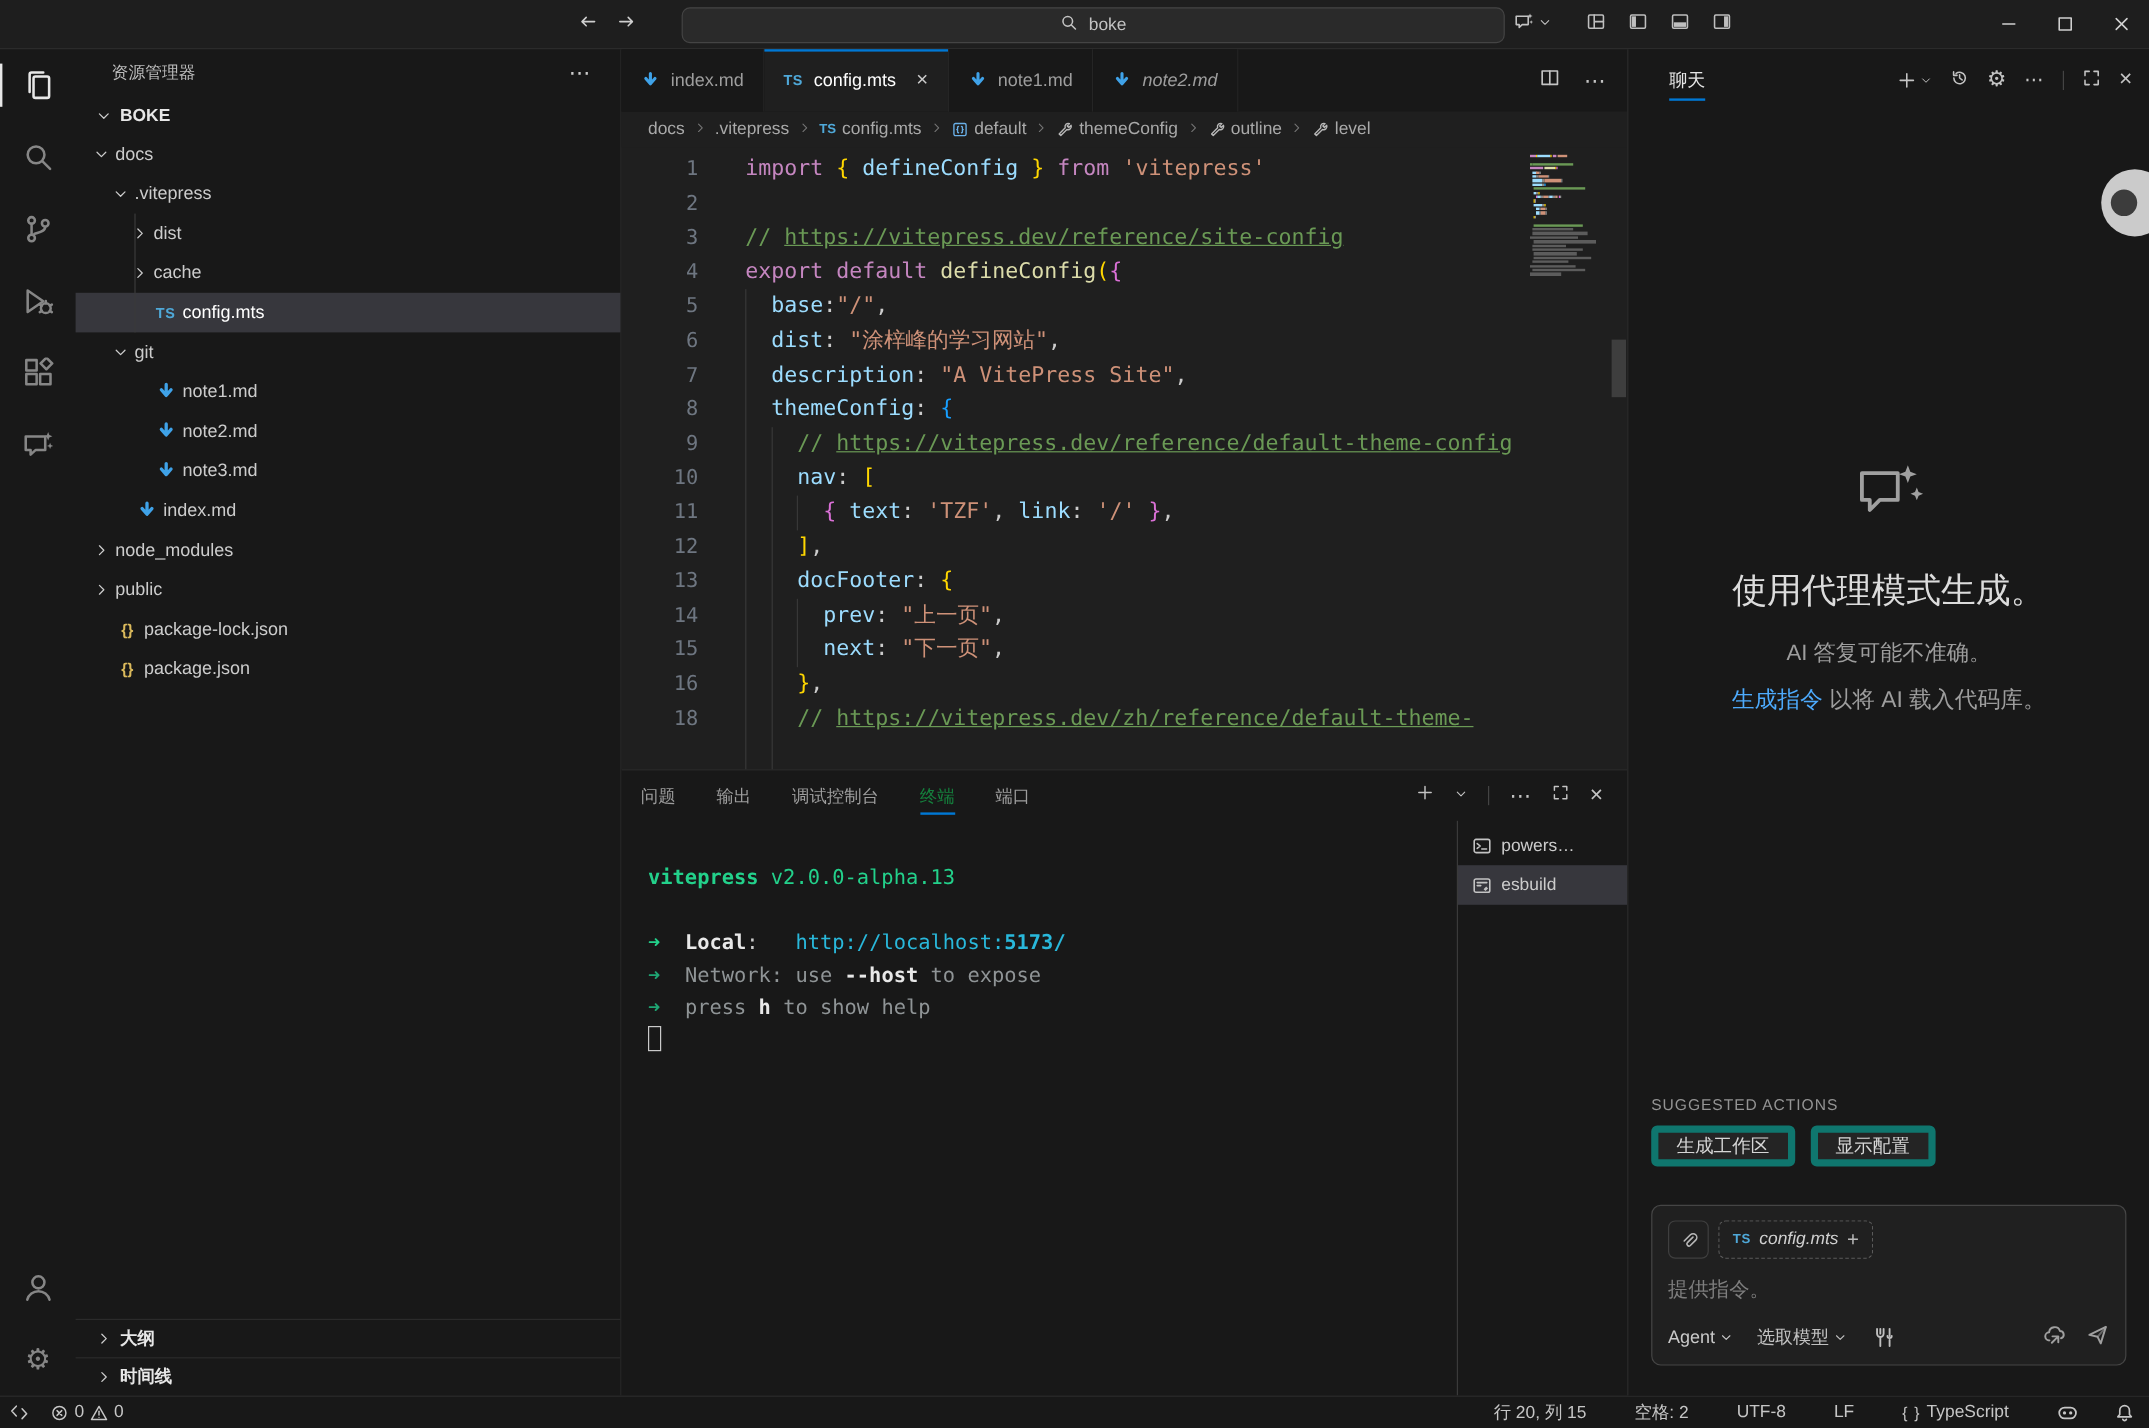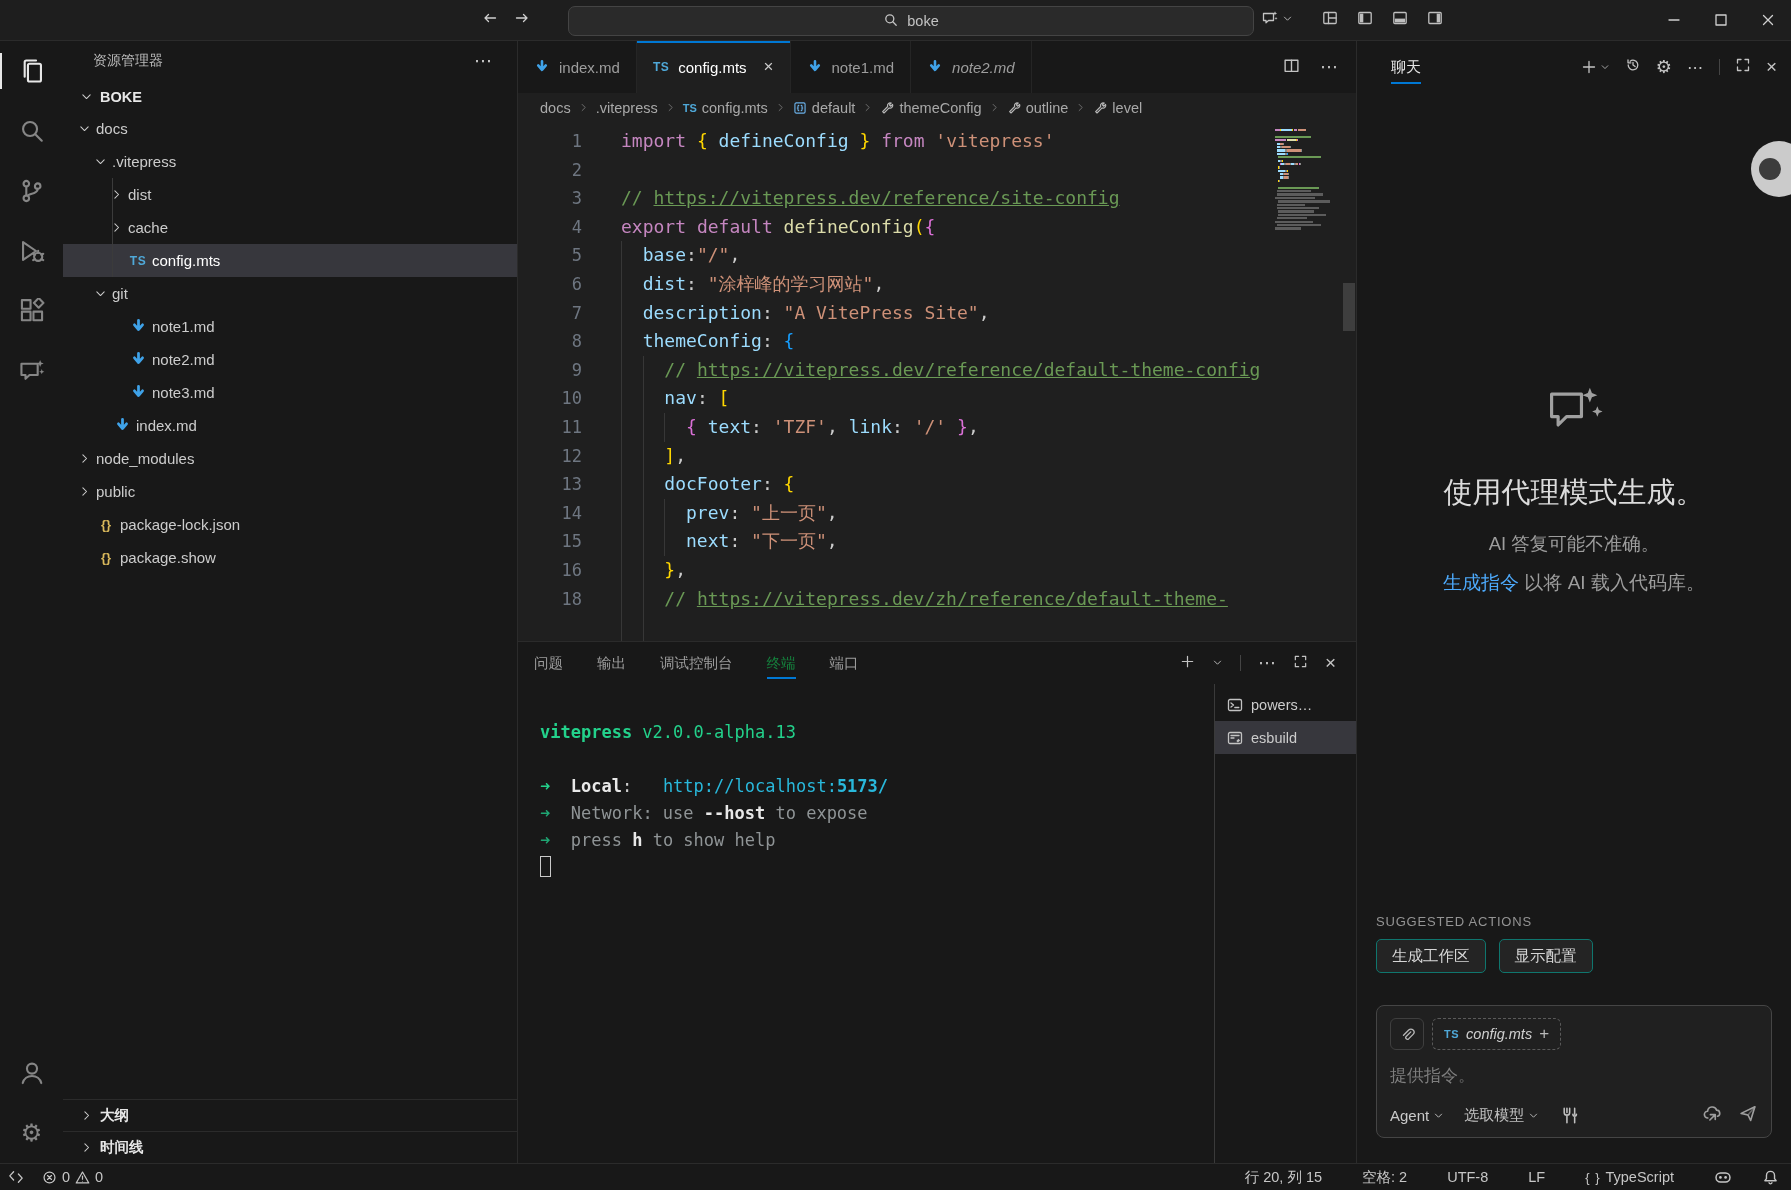--- a/index.html
+++ b/index.html
@@ -102,21 +102,21 @@
   .chat-avatar .inner{position:absolute;left:8px;top:17px;width:22px;height:22px;border-radius:50%;background:#3c3c3c;}
   .empty-state{position:absolute;top:290px;left:0;right:0;text-align:center;color:#9d9d9d;}
   .es-icon{display:flex;justify-content:center;margin-bottom:34px;color:#a0a0a0;}
   .es-title{font-size:29px;color:#dcdcdc;}
   .es-sub{margin-top:18px;font-size:18.5px;color:#9d9d9d;}
   .es-linkline{margin-top:14px;font-size:19px;color:#9d9d9d;}
   .es-link{color:#4daafc;}
   .chat-bottom{position:absolute;left:19px;right:19px;bottom:25px;}
   .sug-label{font-size:13px;color:#949494;letter-spacing:.8px;margin-bottom:10px;}
   .sug-row{display:flex;gap:13px;margin-bottom:32px;}
-  .sug-btn{height:34px;padding:0 15px;display:flex;align-items:center;background:#242424;border:1px solid #0f766e;border-radius:5px;font-size:15.5px;color:#d6d6d6;}
+  .sug-btn{height:34px;padding:0 15px;display:flex;align-items:center;background:#242424;border:6px solid #0f766e;border-radius:5px;font-size:15.5px;color:#d6d6d6;}
   .composer{background:#202020;border:1px solid #454545;border-radius:8px;padding:12px 13px 10px;}
   .comp-row1{display:flex;align-items:center;gap:8px;}
   .clip-btn{width:32px;height:30px;border:1px solid #3f3f3f;border-radius:6px;display:flex;align-items:center;justify-content:center;color:#b9b9b9;}
   .attach-chip{height:30px;border:1px dashed #5a5a5a;border-radius:6px;display:flex;align-items:center;gap:7px;padding:0 11px;font-size:14.5px;color:#d0d0d0;}
   .chip-name{font-style:italic;}
   .chip-plus{color:#b9b9b9;font-size:17px;}
   .comp-placeholder{margin-top:14px;font-size:17px;color:#7e7e7e;}
   .comp-row3{margin-top:16px;display:flex;align-items:center;gap:6px;color:#c9c9c9;}
   .mode-sel,.model-sel{display:flex;align-items:center;gap:4px;font-size:15px;}
   .model-sel{margin-left:14px;color:#c0c0c0;}
@@ -447,21 +447,21 @@
             <span class="tree-ficon">
               <span class="badge-json">{}</span>
             </span>
             <span style="margin-left: 2px;">package-lock.json</span>
           </div>
           <div class="tree-row" style="padding-left: 12px;">
             <span class="tree-spacer"></span>
             <span class="tree-ficon">
               <span class="badge-json">{}</span>
             </span>
-            <span style="margin-left: 2px;">package.show</span>
+            <span style="margin-left: 2px;">package.json</span>
           </div>
           <div class="guide-v" style="left: 49px; top: 66px; height: 99px;"></div>
         </div>
       <div class="sb-bottom" id="sbBottom">
           <div class="sb-section">
             <span class="tree-chev">
               <span style="display: inline-flex;">
                 <svg width="13" height="13" viewBox="0 0 16 16" fill="none" stroke="currentColor" stroke-width="1.3" stroke-linecap="round" stroke-linejoin="round">
                   <path d="M6 3.5L10.5 8 6 12.5"></path>
                 </svg>

